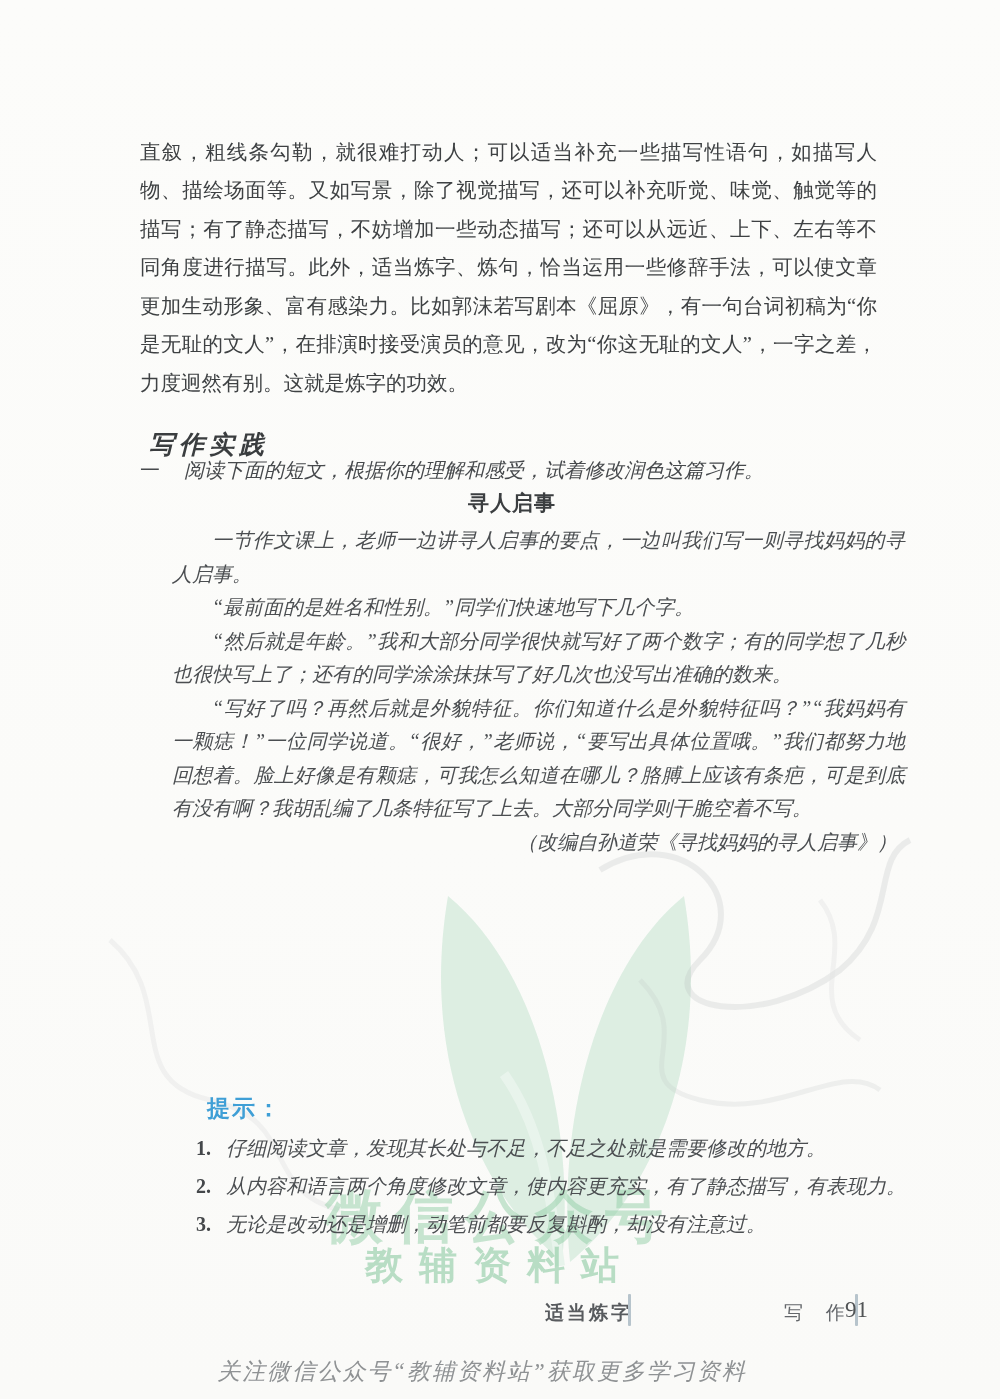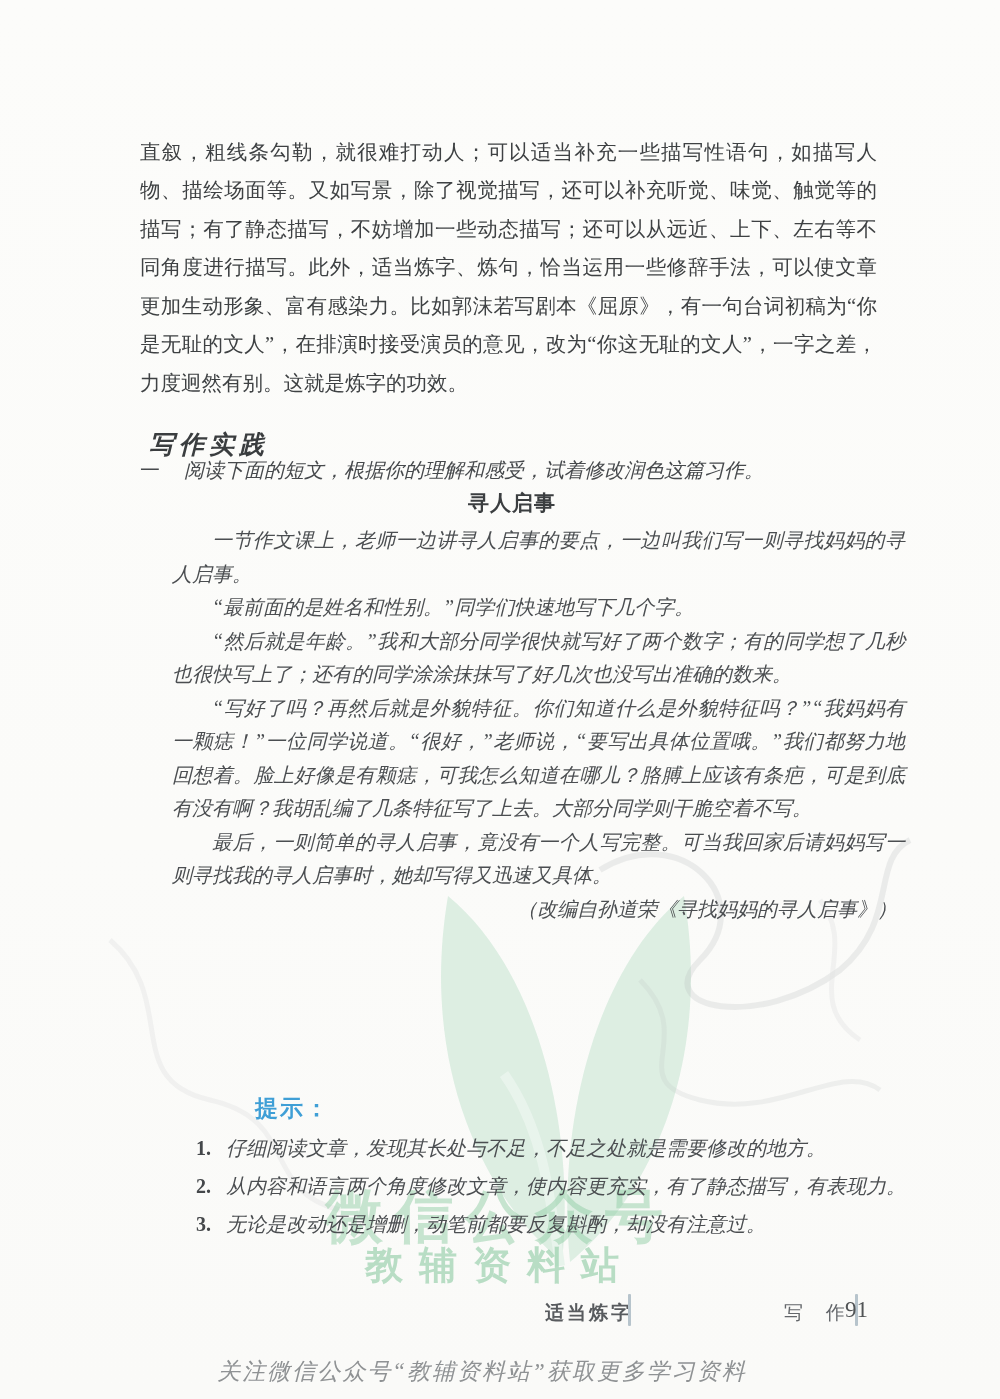--- a/index.html
+++ b/index.html
@@ -104,25 +104,24 @@
       <span class="prompt">阅读下面的短文，根据你的理解和感受，试着修改润色这篇习作。</span>
     </div>
 
     <div class="essay-title">寻人启事</div>
 
     <div class="essay">
       <p>一节作文课上，老师一边讲寻人启事的要点，一边叫我们写一则寻找妈妈的寻人启事。</p>
       <p>“最前面的是姓名和性别。”同学们快速地写下几个字。</p>
       <p>“然后就是年龄。”我和大部分同学很快就写好了两个数字；有的同学想了几秒也很快写上了；还有的同学涂涂抹抹写了好几次也没写出准确的数来。</p>
       <p>“写好了吗？再然后就是外貌特征。你们知道什么是外貌特征吗？”“我妈妈有一颗痣！”一位同学说道。“很好，”老师说，“要写出具体位置哦。”我们都努力地回想着。脸上好像是有颗痣，可我怎么知道在哪儿？胳膊上应该有条疤，可是到底有没有啊？我胡乱编了几条特征写了上去。大部分同学则干脆空着不写。</p>
-      <p>最后，一则简单的寻人启事，竟没有一个人写完整。可当我回家后请妈妈写一则寻找我的寻人启事时，她却写得又迅速又具体。</p>
       <p class="attribution">（改编自孙道荣《寻找妈妈的寻人启事》）</p>
     </div>
 
-    <div class="hint-label" style="color: rgb(63, 159, 214); margin-left: 48px;">提示：</div>
+    <div class="hint-label" style="color: rgb(63, 159, 214);">提示：</div>
 
     <div class="hints">
       <div class="hint">
         <span class="hnum">1.</span>
         <span class="htext">仔细阅读文章，发现其长处与不足，不足之处就是需要修改的地方。</span>
       </div>
       <div class="hint">
         <span class="hnum">2.</span>
         <span class="htext">从内容和语言两个角度修改文章，使内容更充实，有了静态描写，有表现力。</span>
       </div>

